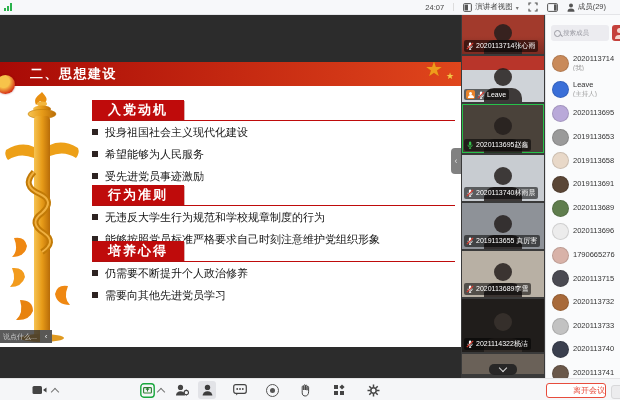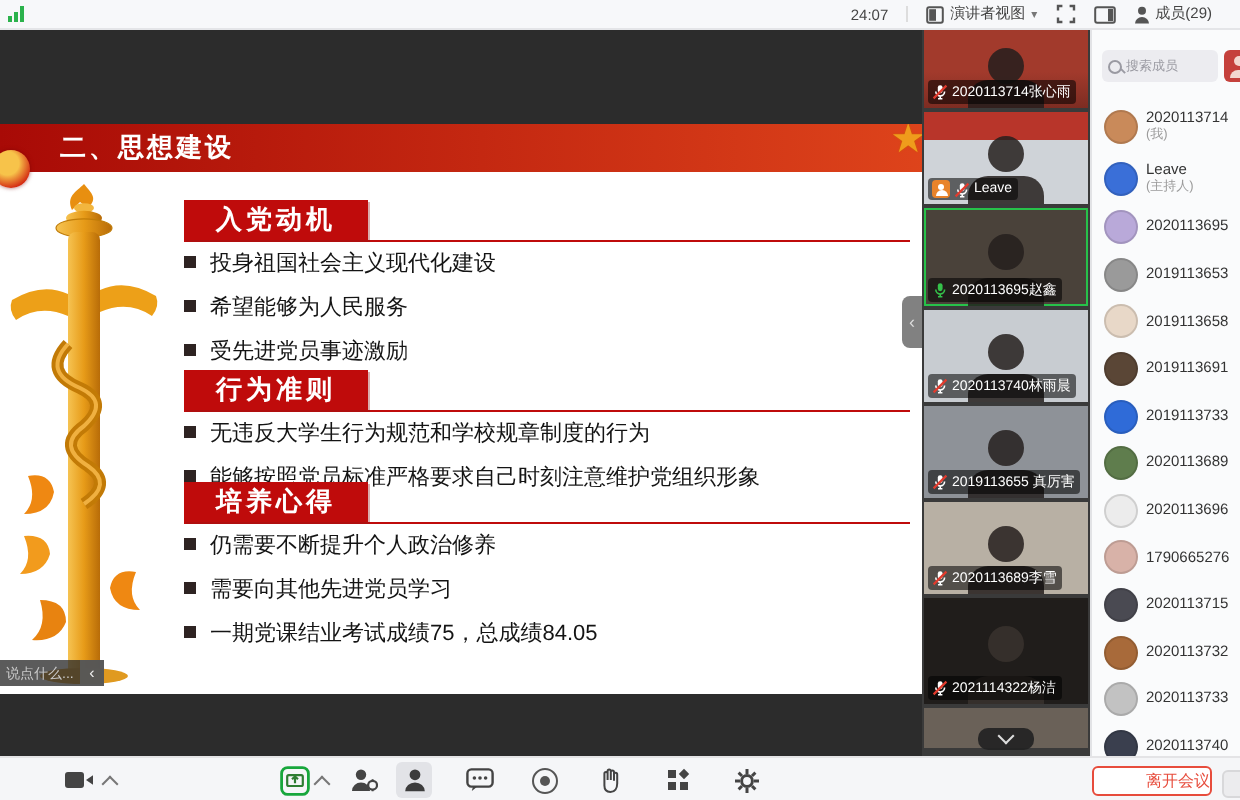--- a/index.html
+++ b/index.html
@@ -12,21 +12,21 @@
   .signal i{display:block;width:2px;background:var(--signal_green,#2bb24c);}
   .signal i:nth-child(1){height:3px}.signal i:nth-child(2){height:5px}.signal i:nth-child(3){height:8px}
   .tb-right{position:absolute;right:14px;top:0;height:14px;display:flex;align-items:center;gap:9px;color:#444;font-size:7.5px;}
   .tb-group{display:flex;align-items:center;gap:3px;cursor:default;}
   .caret{font-size:6px;color:#777;}
   .tb-sep{width:1px;height:8px;background:#ddd;}
 
   
   .stage{position:absolute;left:0;top:14px;width:461px;height:364px;background:#2c2c2c;}
   .slide{position:absolute;left:0;top:48px;width:461px;height:285px;background:#ffffff;overflow:hidden;}
-  .banner{position:absolute;left:0;top:0;width:461px;height:24px;background:linear-gradient(90deg,var(--banner_red_left,#a80a06),var(--banner_red_right,#e0461c));padding-left:20px;}
+  .banner{position:absolute;left:0;top:0;width:461px;height:24px;background:linear-gradient(90deg,var(--banner_red_left,#a80a06),var(--banner_red_right,#e0461c));}
   .slide-title{position:absolute;left:30px;top:0;line-height:24px;color:#fff;font-weight:bold;font-size:13px;letter-spacing:1.5px;}
   .star{position:absolute;color:#ef9c1c;text-shadow:0 0 1px #c96a00;}
   .star1{right:18px;top:-5px;font-size:20px;}
   .star2{right:7px;top:9px;font-size:9px;color:#f6c34a;}
   .emblem{position:absolute;left:-4px;top:13px;width:19px;height:19px;border-radius:50%;background:radial-gradient(circle at 40% 35%,#f7c34a 0 35%,#d42a12 75%);box-shadow:0 0 2px rgba(120,0,0,.6);}
   .pillar{position:absolute;left:2px;top:28px;}
   .sections{position:absolute;left:92px;top:0;right:6px;bottom:0;}
   .sec{position:absolute;left:0;right:0;}
   .sec-head{height:20px;border-bottom:1.6px solid var(--accent_red,#bf0b0b);}
   .sec-box{width:92px;height:20px;background:var(--accent_red,#bf0b0b);color:#fff;font-weight:bold;font-size:13px;display:flex;align-items:center;justify-content:center;letter-spacing:2px;box-shadow:1px 1px 0 rgba(150,20,20,.35);}
@@ -186,21 +186,20 @@
             </div>
             <div class="bullet"><span class="sq"></span>无违反大学生行为规范和学校规章制度的行为</div>
             <div class="bullet"><span class="sq"></span>能够按照党员标准严格要求自己时刻注意维护党组织形象</div>
           </div>
           <div class="sec" style="top: 179px;">
             <div class="sec-head">
               <div class="sec-box">培养心得</div>
             </div>
             <div class="bullet"><span class="sq"></span>仍需要不断提升个人政治修养</div>
             <div class="bullet"><span class="sq"></span>需要向其他先进党员学习</div>
-            <div class="bullet"><span class="sq"></span>一期党课结业考试成绩75，总成绩84.05</div>
           </div>
         </div>
 
       <div class="chat-overlay">
         <span class="ph">说点什么...</span>
         <span class="chat-tab">‹</span>
       </div>
     </div>
   </div>
 
@@ -336,26 +335,20 @@
         <div class="m-row">
           <span class="avatar" style="background:#e8d8c8"></span>
           <span class="m-text">
             <span class="m-name">2019113658</span>
           </span>
         </div>
         <div class="m-row">
           <span class="avatar" style="background:#5a4636"></span>
           <span class="m-text">
             <span class="m-name">2019113691</span>
-          </span>
-        </div>
-        <div class="m-row">
-          <span class="avatar" style="background:#2f6bd8"></span>
-          <span class="m-text">
-            <span class="m-name">2019113733</span>
           </span>
         </div>
         <div class="m-row">
           <span class="avatar" style="background:#5f7d4d"></span>
           <span class="m-text">
             <span class="m-name">2020113689</span>
           </span>
         </div>
         <div class="m-row">
           <span class="avatar" style="background:#ececec"></span>

